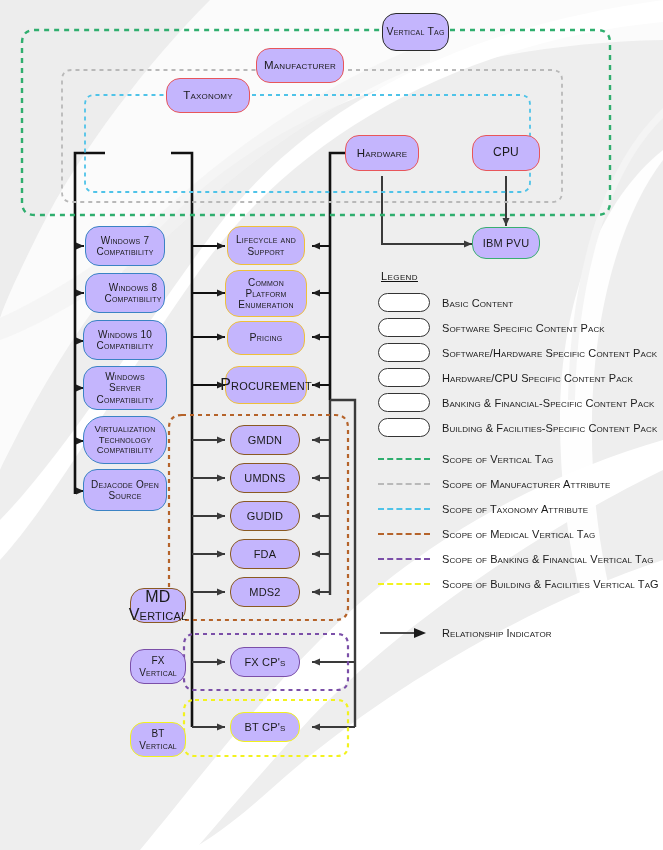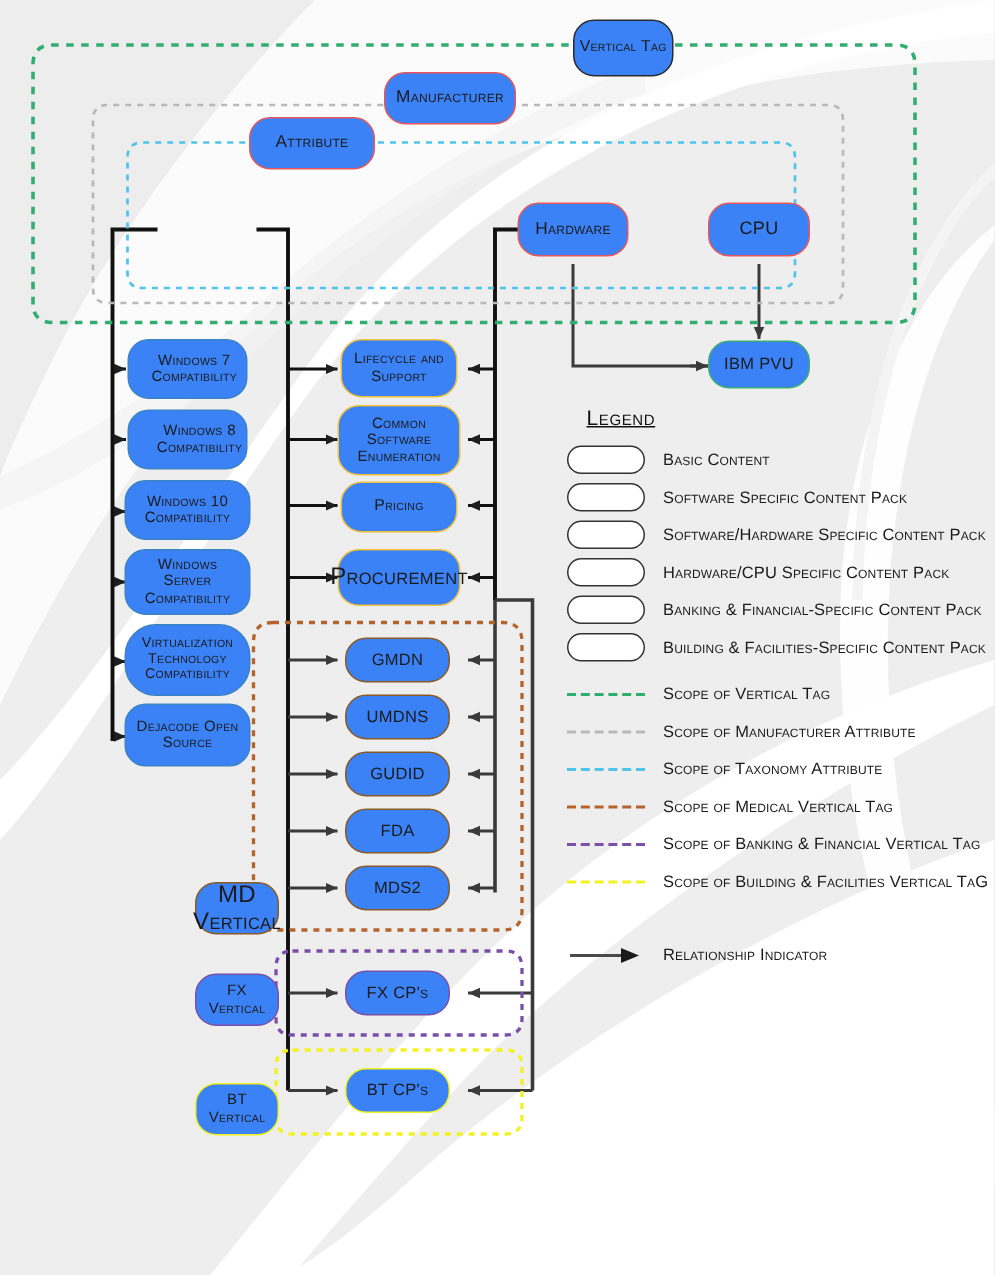--- a/index.html
+++ b/index.html
@@ -9,21 +9,21 @@
     font-family:"Liberation Sans","DejaVu Sans",sans-serif;
     position:relative;
   }
   #stage{position:absolute;left:0;top:0;width:663px;height:850px;}
   svg.layer{position:absolute;left:0;top:0;width:663px;height:850px;}
   #bg{z-index:0;}
   #wires{z-index:1;}
   #scopes{z-index:2;}
   .node{
     position:absolute;z-index:3;
-    background:#3b82f6;
+    background:#c4b5fd;
     border:1.6px solid #333;
     border-radius:14px;
     display:flex;align-items:center;justify-content:center;
     text-align:center;
     box-sizing:border-box;
     font-variant:small-caps;
     color:#1a1a1a;
     line-height:1.12;
     letter-spacing:0.2px;
   }
@@ -32,22 +32,22 @@
   .c-sw{border-color:#3b83c4;}
   .c-swhw{border-color:#efc03a;}
   .c-hwcpu{border-color:#3aae72;}
   .c-med{border-color:#8a5a22;}
   .c-bank{border-color:#7b4fa8;}
   .c-bld{border-color:#f2f21e;}
   .c-dark{border-color:#2b2b2b;}
 
   #legend{position:absolute;z-index:4;left:378px;top:270px;width:282px;}
   #legend .lg-title{
-    font-variant:small-caps;font-size:14px;color:#111;
-    text-decoration:underline;letter-spacing:.4px;margin:0 0 8px 13px;
+    font-variant:small-caps;font-size:11px;color:#111;
+    text-decoration:underline;letter-spacing:.4px;margin:0 0 8px 3px;
   }
   .lg-row{display:flex;align-items:center;height:25px;}
   .lg-swatch{
     width:52px;height:19px;border-radius:10px;background:#fff;
     border:1.6px solid #333;flex:0 0 auto;box-sizing:border-box;
   }
   .lg-line{width:52px;height:0;border-top:2px dashed #888;flex:0 0 auto;}
   .lg-arrow{width:52px;height:10px;position:relative;flex:0 0 auto;}
   .lg-arrow i{position:absolute;left:2px;top:4px;width:36px;height:2.2px;background:#4a4a4a;}
   .lg-arrow b{
@@ -157,37 +157,37 @@
 
   <div class="node c-dark" style="left:382px;top:13px;width:67px;height:38px;font-size:10.5px;">
     <span>Vertical Tag</span>
   </div>
 
   <div class="node c-basic" style="left:256px;top:48px;width:88px;height:35px;font-size:11.5px;">
     <span>Manufacturer</span>
   </div>
 
   <div class="node c-basic" style="left:166px;top:78px;width:84px;height:35px;font-size:11.5px;">
-    <span>Attribute</span>
+    <span>Taxonomy</span>
   </div>
 
 
   <div class="node c-basic" style="left:345px;top:135px;width:74px;height:36px;font-size:11.5px;">
     <span>Hardware</span>
   </div>
 
   <div class="node c-basic" style="left:472px;top:135px;width:68px;height:36px;font-size:12px;">
     <span>CPU</span>
   </div>
 
   <div class="node c-hwcpu" style="left:472px;top:227px;width:68px;height:32px;font-size:11px;">
     <span>IBM PVU</span>
   </div>
 
-  <div class="node c-sw" style="left:85px;top:226px;width:80px;height:40px;font-size:10px;justify-content:flex-end;">
+  <div class="node c-sw" style="left:85px;top:226px;width:80px;height:40px;font-size:10px;">
     <span>
         <span>Windows 7</span>
         <span>Compatibility</span>
       </span>
   </div>
   <div class="node c-sw" style="left:85px;top:273px;width:80px;height:40px;font-size:10px;padding-left:16px;">
     <span>
         <span>Windows 8</span>
         <span>Compatibility</span>
       </span>
@@ -221,21 +221,21 @@
 
   <div class="node c-swhw" style="left:227px;top:226px;width:78px;height:39px;font-size:10px;">
     <span>
         <span>Lifecycle and</span>
         <span>Support</span>
       </span>
   </div>
   <div class="node c-swhw" style="left:225px;top:270px;width:82px;height:47px;font-size:10px;">
     <span>
         <span>Common</span>
-        <span>Software</span>
+        <span>Platform</span>
         <span>Enumeration</span>
       </span>
   </div>
   <div class="node c-swhw" style="left:227px;top:321px;width:78px;height:34px;font-size:10.5px;">
     <span>Pricing</span>
   </div>
   <div class="node c-swhw" style="left:225px;top:366px;width:82px;height:38px;font-size:16px;">
     <span>Procurement</span>
   </div>
 

